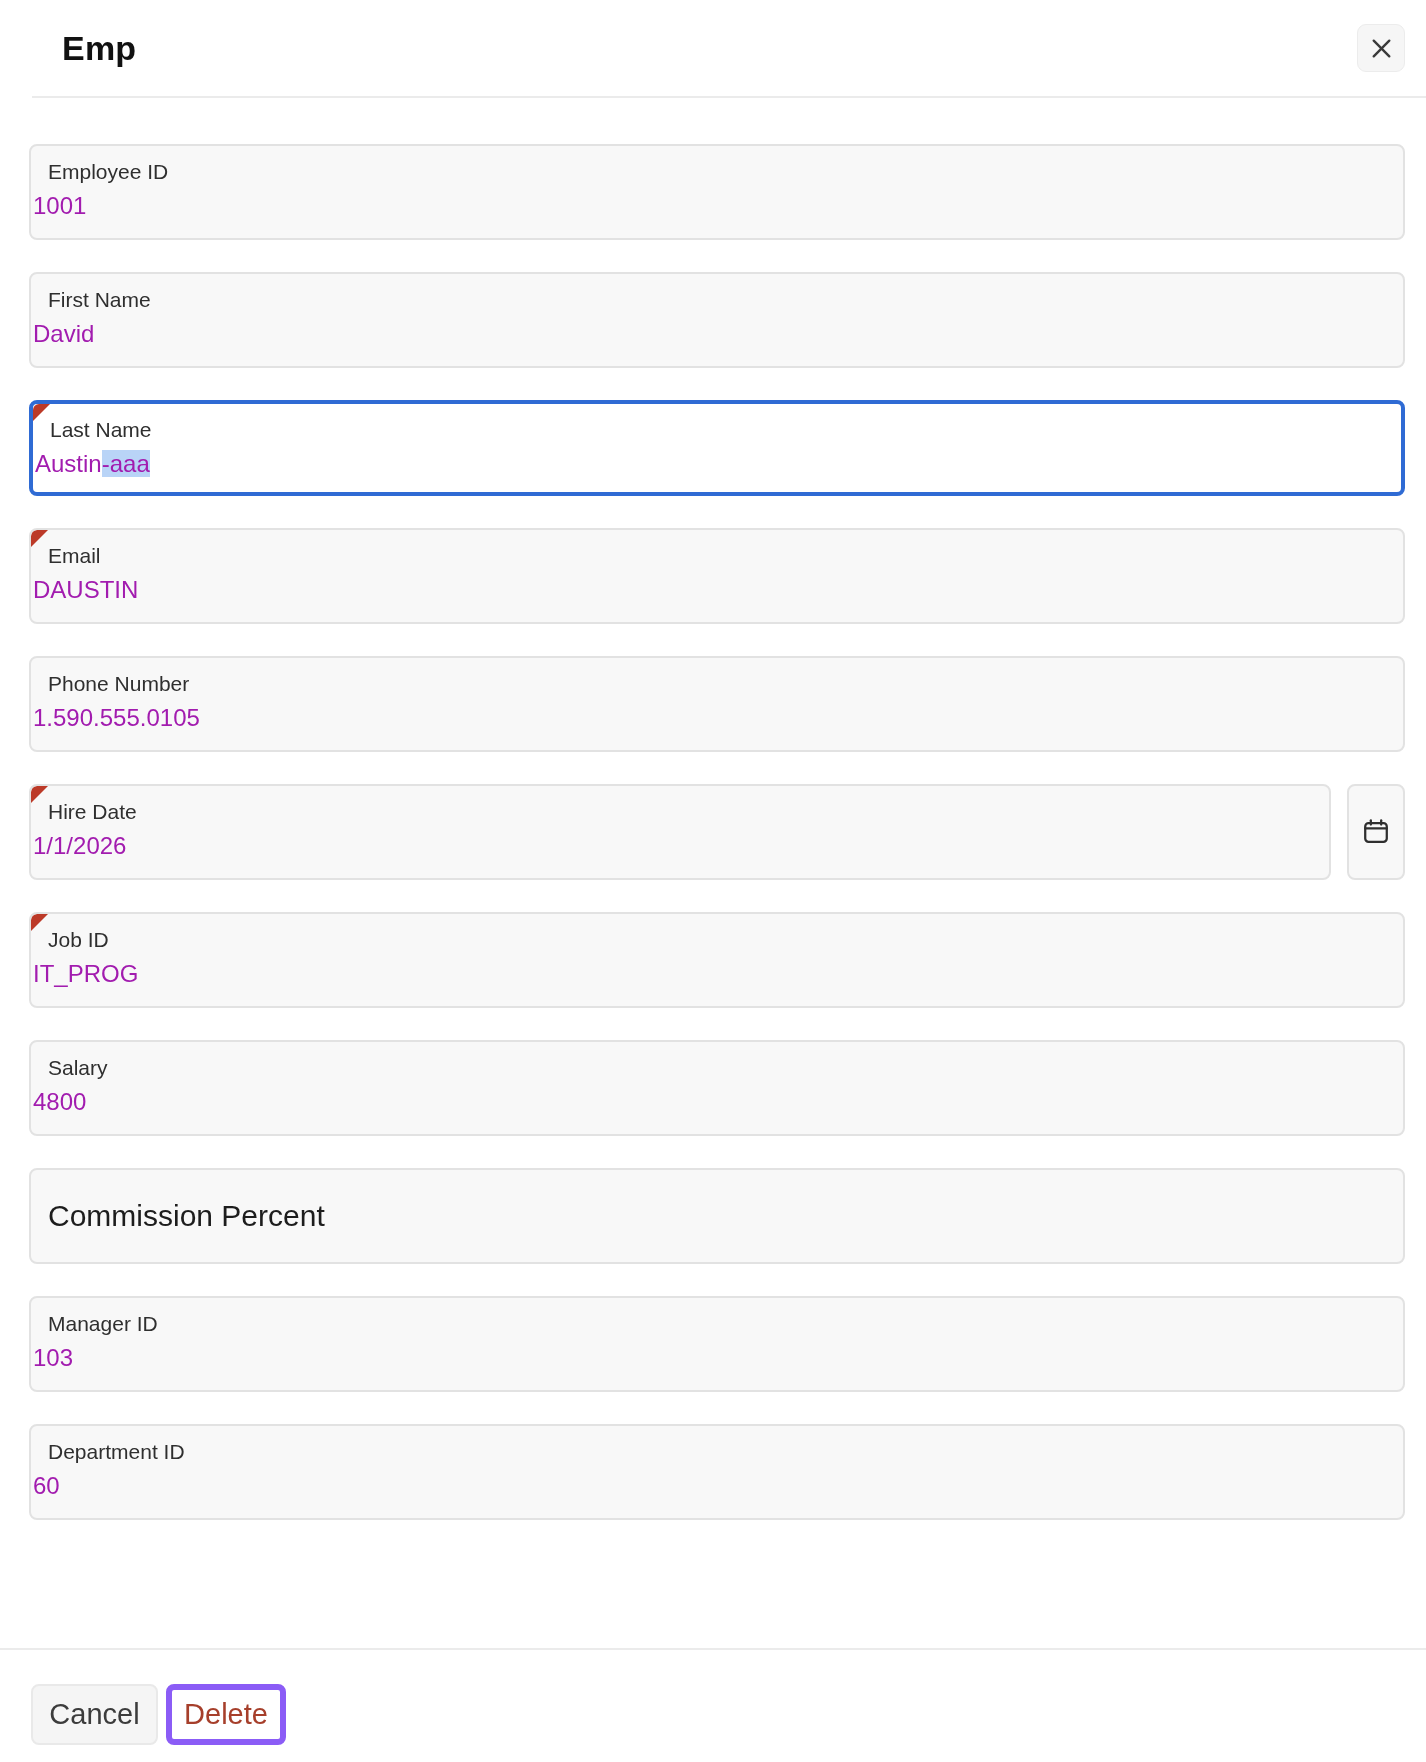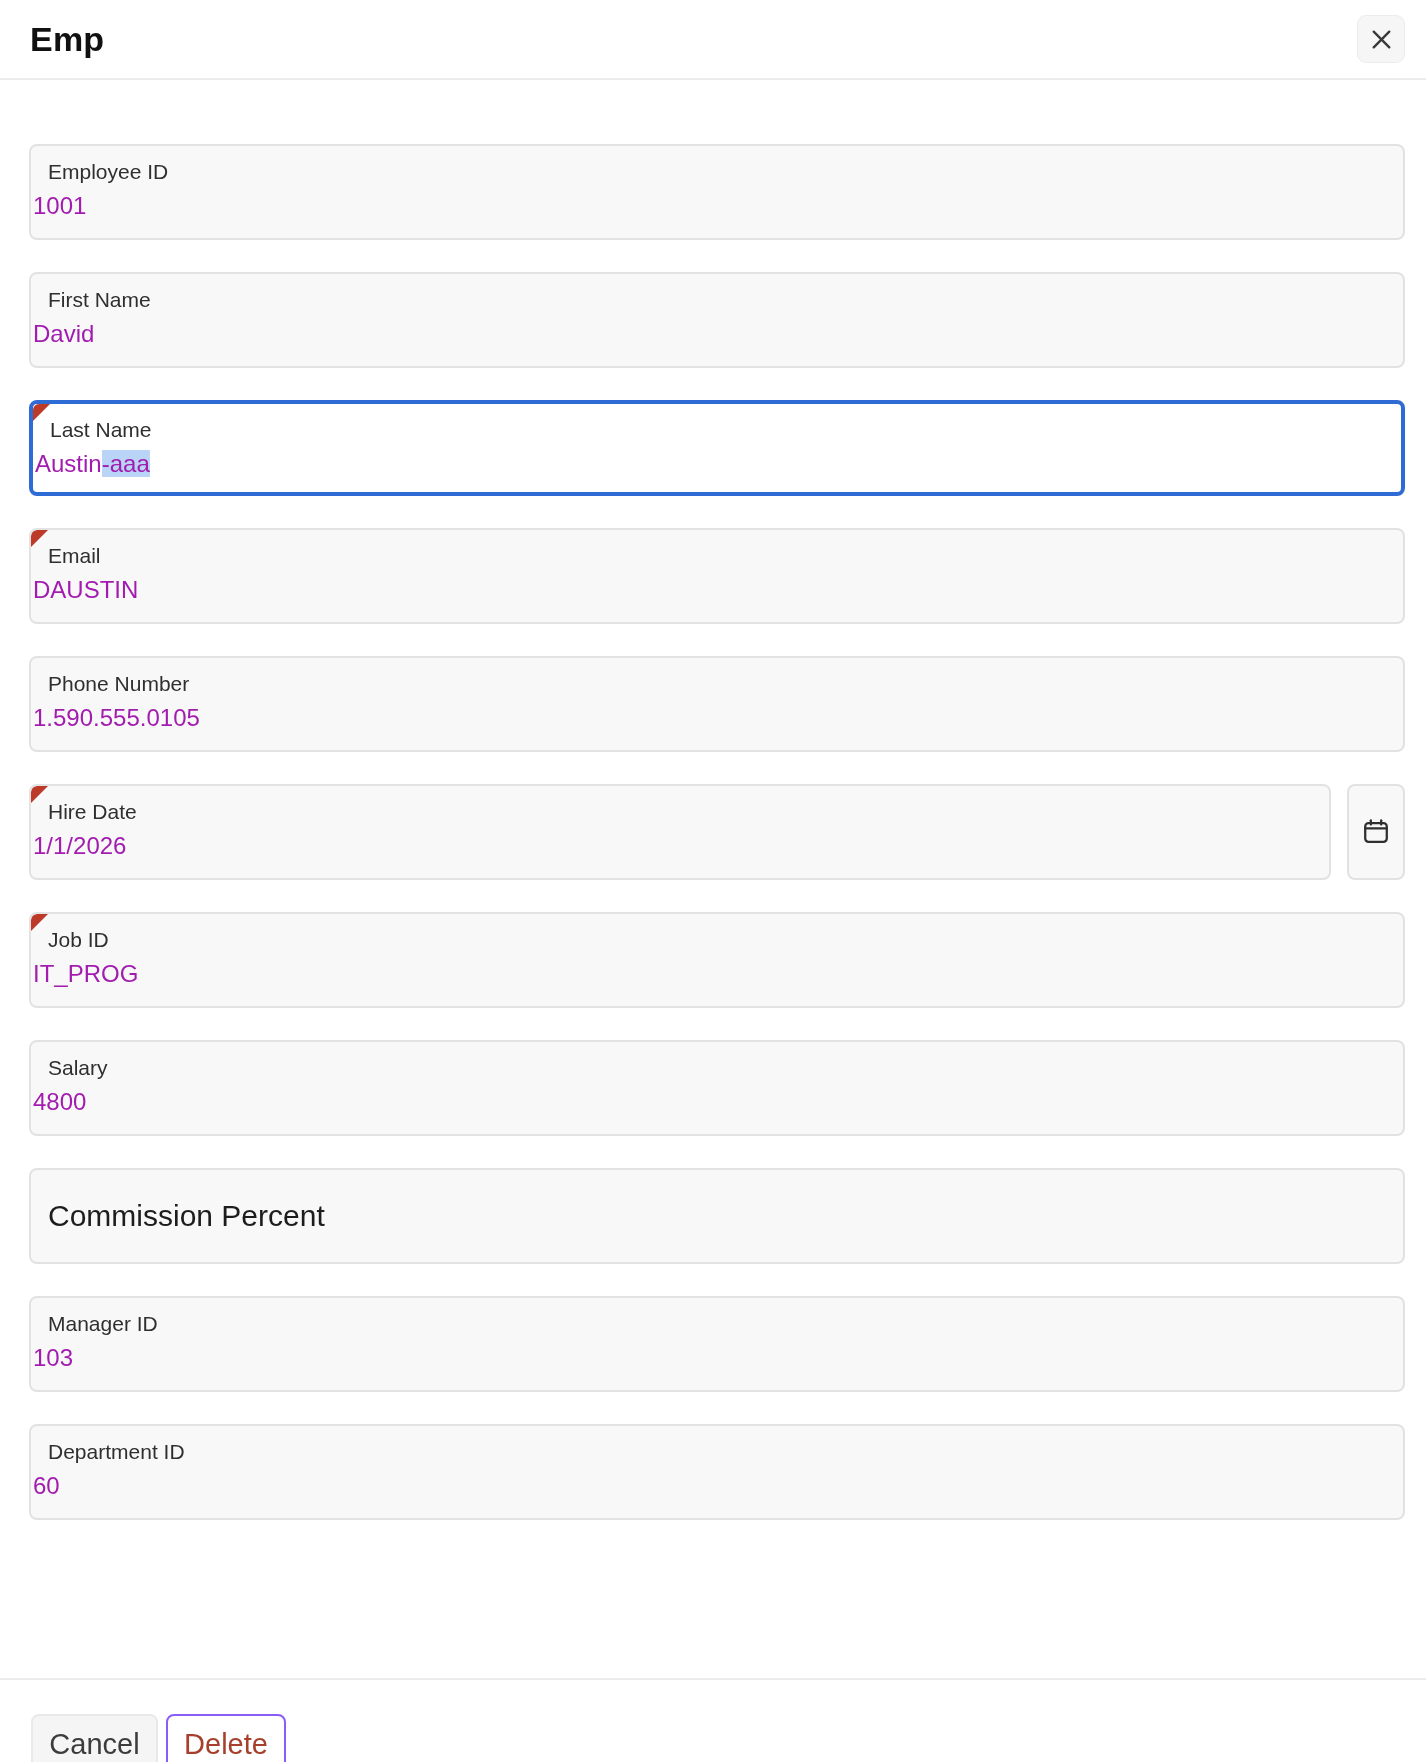--- a/index.html
+++ b/index.html
@@ -7,26 +7,27 @@
   body {
     width: 1426px; height: 1762px;
     background: #ffffff;
     font-family: "Liberation Sans", "DejaVu Sans", sans-serif;
     position: relative;
     overflow: hidden;
   }
 
   
   .dialog-header {
-    height: 80px;
+    height: 98px;
     border-bottom: 2px solid #ebebeb;
     display: flex;
     align-items: center;
     justify-content: space-between;
     padding: 0 21px 0 30px;
+    margin-left: 32px;
   }
   .dialog-title {
     font-size: 34px;
     font-weight: 700;
     color: #111111;
     letter-spacing: 0.2px;
   }
   .close-btn {
     width: 48px; height: 48px;
     background: #f6f6f6;
@@ -99,21 +100,21 @@
     flex: 0 0 58px;
     display: flex; align-items: center; justify-content: center;
     cursor: pointer;
     padding: 0;
   }
 
   
   .dialog-footer {
     position: absolute;
     left: 0; right: 0; bottom: 0;
-    height: 84px;
+    height: 114px;
     border-top: 2px solid #ebebeb;
     background: #ffffff;
   }
   .btn {
     position: absolute;
     top: 34px;
     height: 61px;
     border-radius: 8px;
     font-family: "Liberation Sans", "DejaVu Sans", sans-serif;
     font-size: 29px;
@@ -122,21 +123,21 @@
   }
   .btn-cancel {
     left: 31px; width: 127px;
     background: #f5f5f5;
     border: 2px solid #e9e9e9;
     color: #3c3c3c;
   }
   .btn-delete {
     left: 166px; width: 120px;
     background: #ffffff;
-    border: 2px solid #8b5cf6;
+    border: 6px solid #8b5cf6;
     color: #a63f2b;
   }
   .btn-apply {
     right: 21px; width: 228px;
     background: #2c63c7;
     border: none;
     color: #ffffff;
     font-weight: 700;
   }
 </style>

